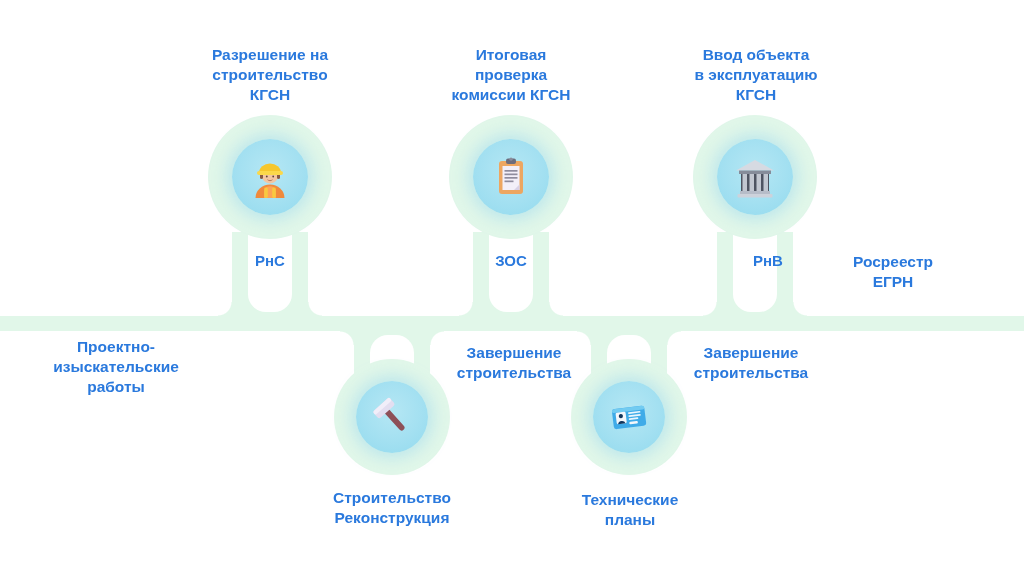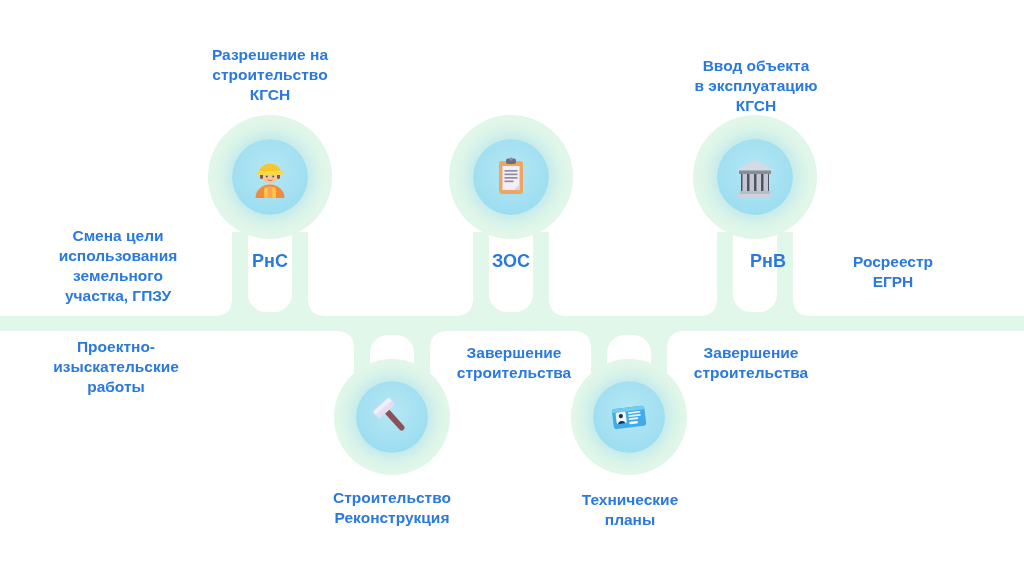--- a/index.html
+++ b/index.html
@@ -40,21 +40,21 @@
     box-shadow:0 0 16px 5px rgba(158,216,238,0.55);
     display:flex;align-items:center;justify-content:center;
   }
   .node.top .circle-inner{left:-38px;top:139px;width:76px;height:76px;}
   .node.bottom .circle-inner{left:-36px;top:381px;width:72px;height:72px;}
   .label{
     position:absolute;transform:translateX(-50%);text-align:center;
     color:var(--blue);font-weight:700;font-size:15.5px;line-height:20px;
     white-space:pre-line;width:220px;
   }
-  .node-label{font-size:18px;line-height:22px;width:90px;}
+  .node-label{font-size:15px;line-height:22px;width:90px;}
   svg{display:block;}
 </style>
 </head>
 <body>
 
 <div class="canvas">
 
   <div class="band"></div>
 
   <div class="node top" style="left:270px">
@@ -159,32 +159,31 @@
           <rect x="23.5" y="25.4" width="10" height="1.8" rx="0.9" fill="#eaf6fd"></rect>
           <rect x="23.5" y="29.2" width="9" height="2.6" rx="1.2" fill="#f4f7fb"></rect>
         </g>
       </svg>
     </div>
   </div>
 
   <div class="label" style="left:270px;top:45px">Разрешение на
 строительство
 КГСН</div>
-  <div class="label" style="left:756px;top:56px">Ввод объекта
+  <div class="label" style="left:511px;top:45px">Итоговая
+проверка
+комиссии КГСН</div>
+  <div class="label" style="left:756px;top:45px">Ввод объекта
 в эксплуатацию
 КГСН</div>
 
   <div class="label node-label" style="left:270px;top:250px">РнС</div>
   <div class="label node-label" style="left:511px;top:250px">ЗОС</div>
   <div class="label node-label" style="left:768px;top:250px">РнВ</div>
 
-  <div class="label" style="left:118px;top:226px">Смена цели
-использования
-земельного
-участка, ГПЗУ</div>
   <div class="label" style="left:116px;top:337px">Проектно-
 изыскательские
 работы</div>
 
   <div class="label" style="left:893px;top:252px">Росреестр
 ЕГРН</div>
   <div class="label" style="left:514px;top:343px">Завершение
 строительства</div>
   <div class="label" style="left:751px;top:343px">Завершение
 строительства</div>

